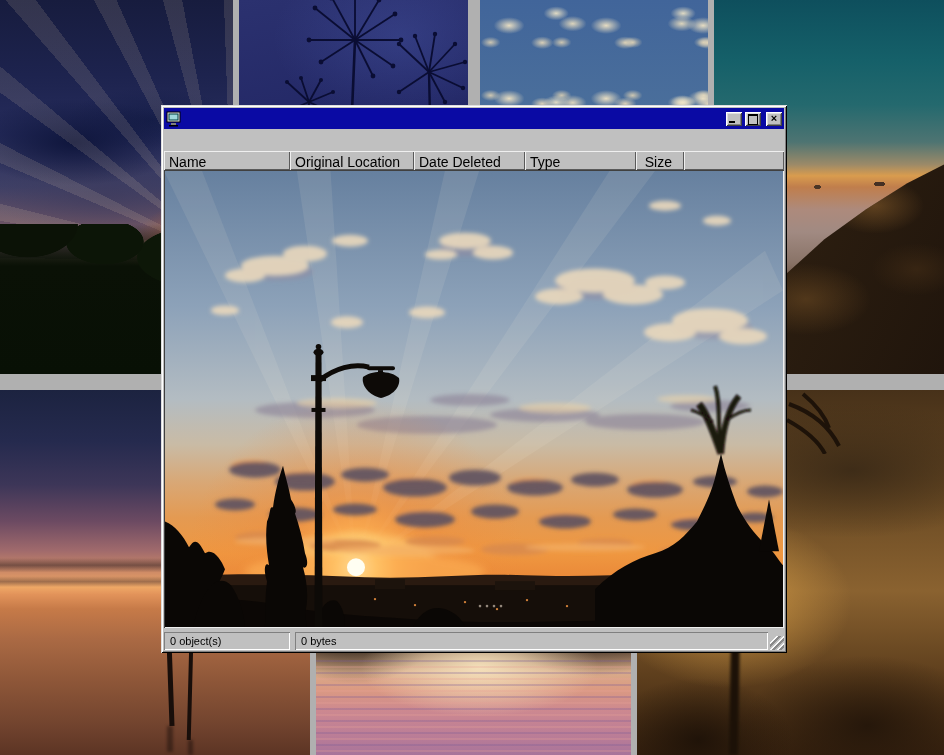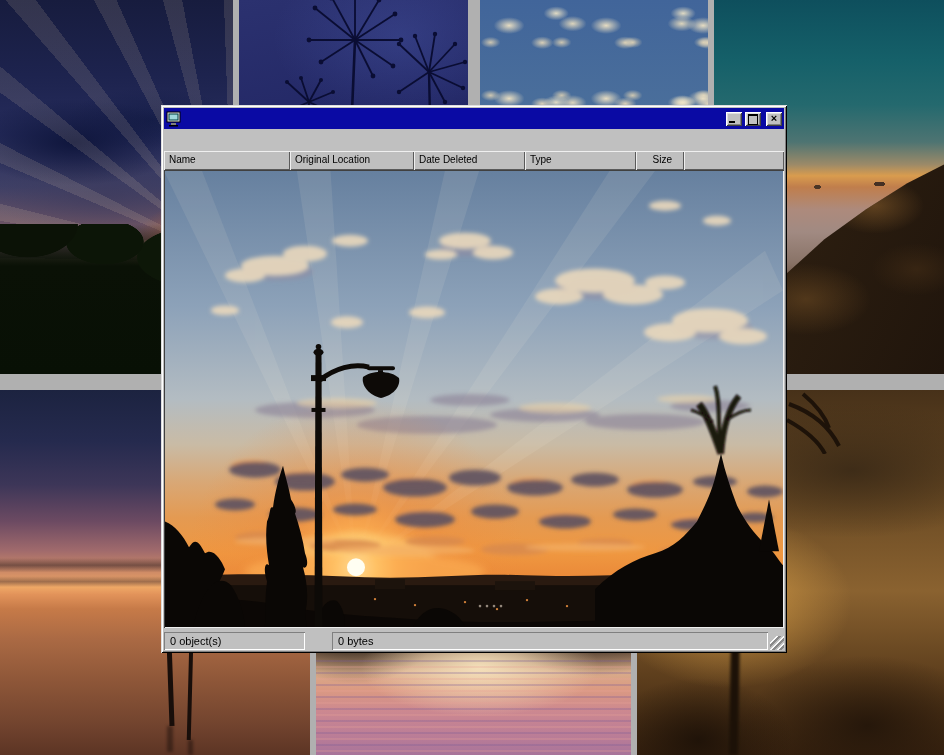--- a/index.html
+++ b/index.html
@@ -80,31 +80,31 @@
   .tb-btn{width:16px;height:14px;background:#c0c0c0;position:relative;flex:0 0 16px;
     box-shadow:inset 1px 1px 0 #fff, inset -1px -1px 0 #404040, inset 2px 2px 0 #dfdfdf, inset -2px -2px 0 #808080;}
   .tb-btn.close{margin-left:2px;}
   .g-min{position:absolute;left:3px;bottom:3px;width:6px;height:2px;background:#000;}
   .g-max{position:absolute;left:3px;top:2px;width:8px;height:8px;border:1px solid #000;border-top-width:2px;}
   .g-close{position:absolute;left:0;top:0;width:16px;height:14px;font:bold 11px/13px "Liberation Sans",sans-serif;text-align:center;color:#000;}
   .menubar{position:absolute;left:3px;top:25px;right:3px;height:20px;display:flex;align-items:center;font-size:12px;color:#000;padding-left:1px;}
   .menu-item{padding:2px 7px;}
   .menu-item u{text-decoration:underline;}
   .colheader{position:absolute;left:3px;top:46px;right:3px;height:19px;display:flex;background:#bcbcbc;}
-  .col{box-sizing:border-box;height:19px;font-size:10px;color:#000;padding:3px 4px 0 5px;background:#bfbfbf;
+  .col{box-sizing:border-box;height:19px;font-size:14px;color:#000;padding:3px 4px 0 5px;background:#bfbfbf;
     box-shadow:inset 1px 1px 0 #efefef, inset -1px -1px 0 #5a5a5a;white-space:nowrap;overflow:hidden;}
   .col.size{text-align:right;padding-right:12px;}
   .col.fill{flex:1;}
   .viewer{position:absolute;left:3px;top:65px;right:3px;bottom:25px;background:#000;padding:1px;box-sizing:border-box;
     box-shadow:inset 1px 1px 0 #404040, inset -1px -1px 0 #efefef;}
   .viewer svg{display:block;width:100%;height:100%;}
   .statusbar{position:absolute;left:3px;right:3px;bottom:3px;height:20px;display:flex;align-items:stretch;padding-top:2px;box-sizing:border-box;}
   .panel{box-shadow:inset 1px 1px 0 #808080, inset -1px -1px 0 #fff;font-size:11px;color:#000;padding:3px 0 0 6px;box-sizing:border-box;}
-  .panel.p1{width:141px;margin-right:5px;}
-  .panel.p2{flex:1;margin-right:2px;margin-left:22px;}
+  .panel.p1{width:126px;margin-right:5px;}
+  .panel.p2{flex:1;margin-right:2px;}
   .grip{width:14px;height:14px;align-self:flex-end;
     background:linear-gradient(315deg, rgba(0,0,0,0) 0 2px, #8a8a8a 2px 4px, #fafafa 4px 5px, rgba(0,0,0,0) 5px 7px, #8a8a8a 7px 9px, #fafafa 9px 10px, rgba(0,0,0,0) 10px 12px, #8a8a8a 12px 14px, #fafafa 14px 15px, rgba(0,0,0,0) 15px);}
 </style>
 </head>
 <body>
 
 <div class="screen">
 
   <div class="tile t-rays"></div>
 

